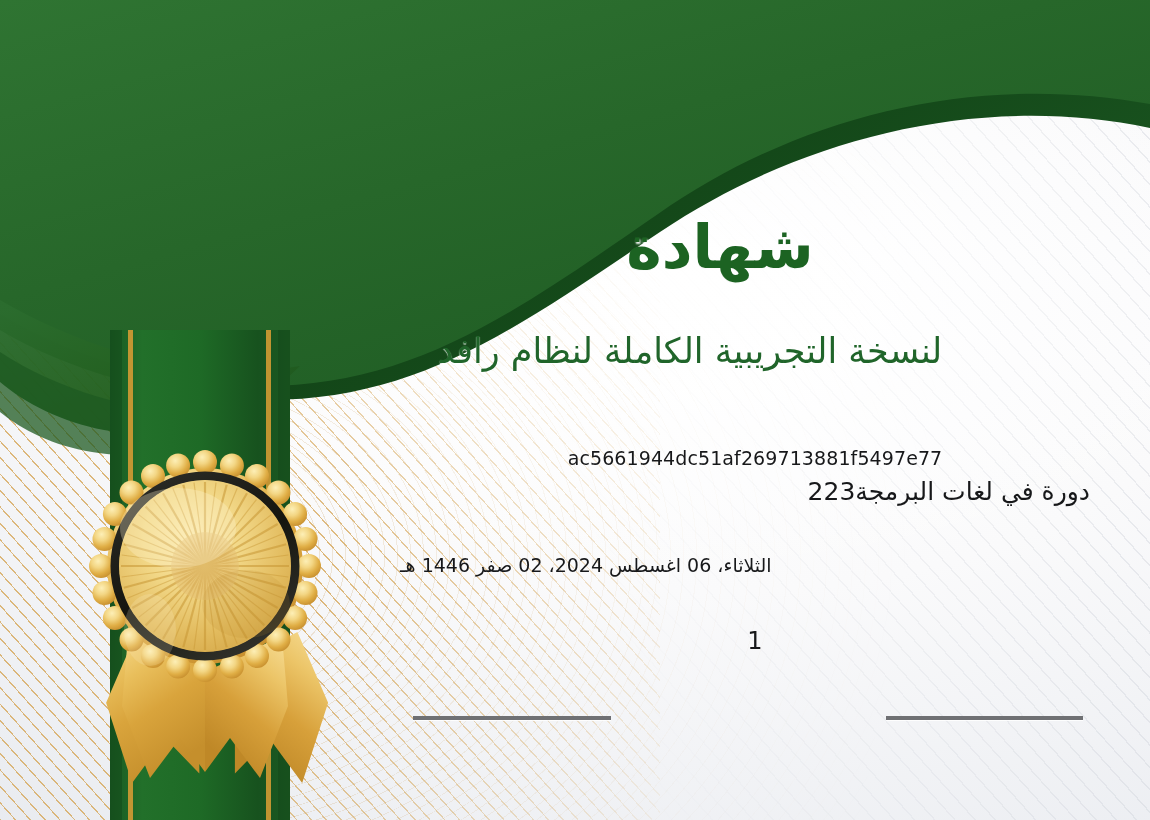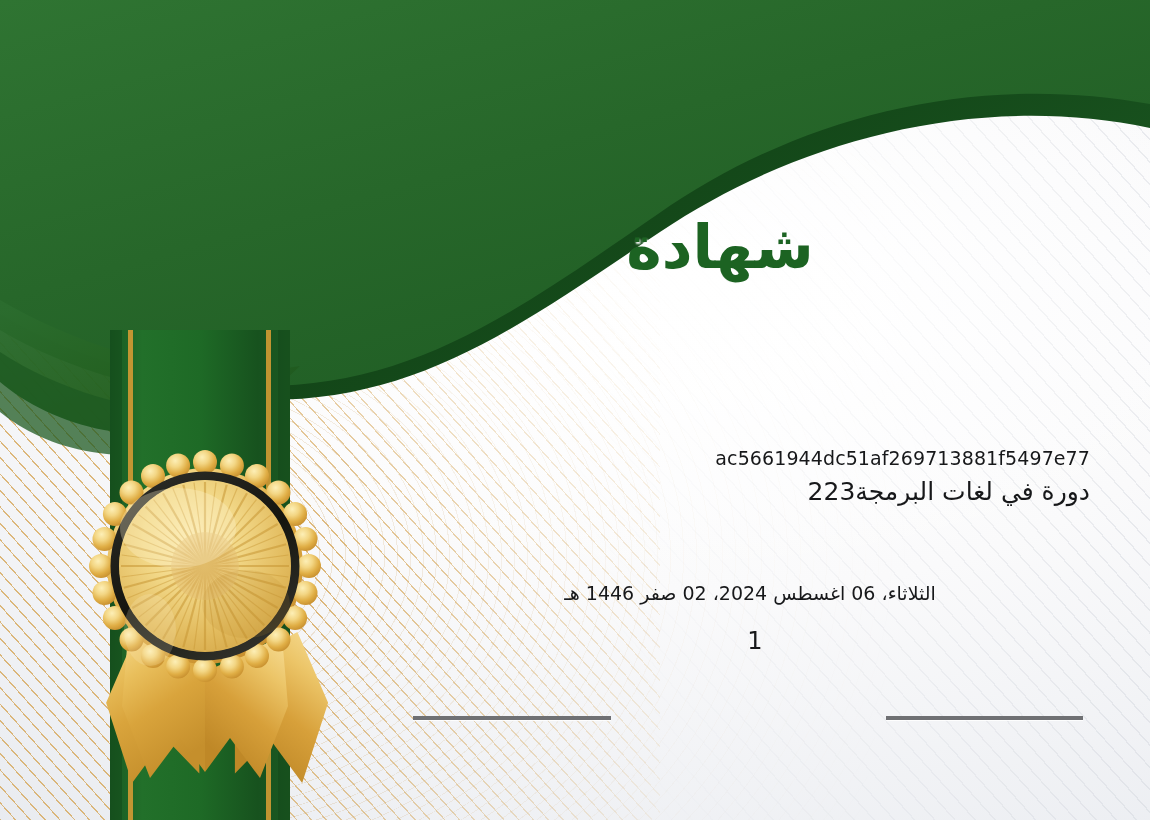--- a/index.html
+++ b/index.html
@@ -143,44 +143,44 @@
     line-height: 1.3;
     direction: rtl;
     text-shadow: 0 1px 1px rgba(255,255,255,0.9);
   }
 
   .cert-hash {
     position: absolute;
     top: 447px;
     left: 420px;
     width: 670px;
-    text-align: right;
+    text-align: center;
     font-size: 19px;
     color: #17181a;
     letter-spacing: 0.1px;
     direction: ltr;
   }
 
   .cert-course {
     position: absolute;
     top: 477px;
     left: 420px;
     width: 670px;
     text-align: right;
     font-size: 25px;
     color: #17181a;
     direction: rtl;
   }
 
   .cert-date {
     position: absolute;
-    top: 582px;
+    top: 554px;
     left: 400px;
     width: 700px;
-    text-align: center;
+    text-align: left;
     font-size: 19px;
     color: #17181a;
     direction: rtl;
   }
 
   .cert-number {
     position: absolute;
     top: 627px;
     left: 400px;
     width: 710px;
@@ -418,20 +418,21 @@
 
     <ellipse cx="178" cy="528" rx="58" ry="40" fill="#fff6d2" opacity="0.30"></ellipse>
     <ellipse cx="246" cy="604" rx="44" ry="34" fill="#b8872c" opacity="0.16"></ellipse>
     <ellipse cx="150" cy="630" rx="26" ry="36" fill="#fff6d2" opacity="0.18"></ellipse>
   </svg>
 
   <div class="content">
 
     <div class="cert-title">شهادة</div>
 
+    <div class="cert-subtitle">لنسخة التجريبية الكاملة لنظام رافد</div>
 
     <div class="cert-hash">ac5661944dc51af269713881f5497e77</div>
 
     <div class="cert-course">دورة في لغات البرمجة223</div>
 
     <div class="cert-date">الثلاثاء، 06 اغسطس 2024، 02 صفر 1446 هـ</div>
 
     <div class="cert-number">1</div>
 
     <div class="sig-line sig-line-left"></div>

